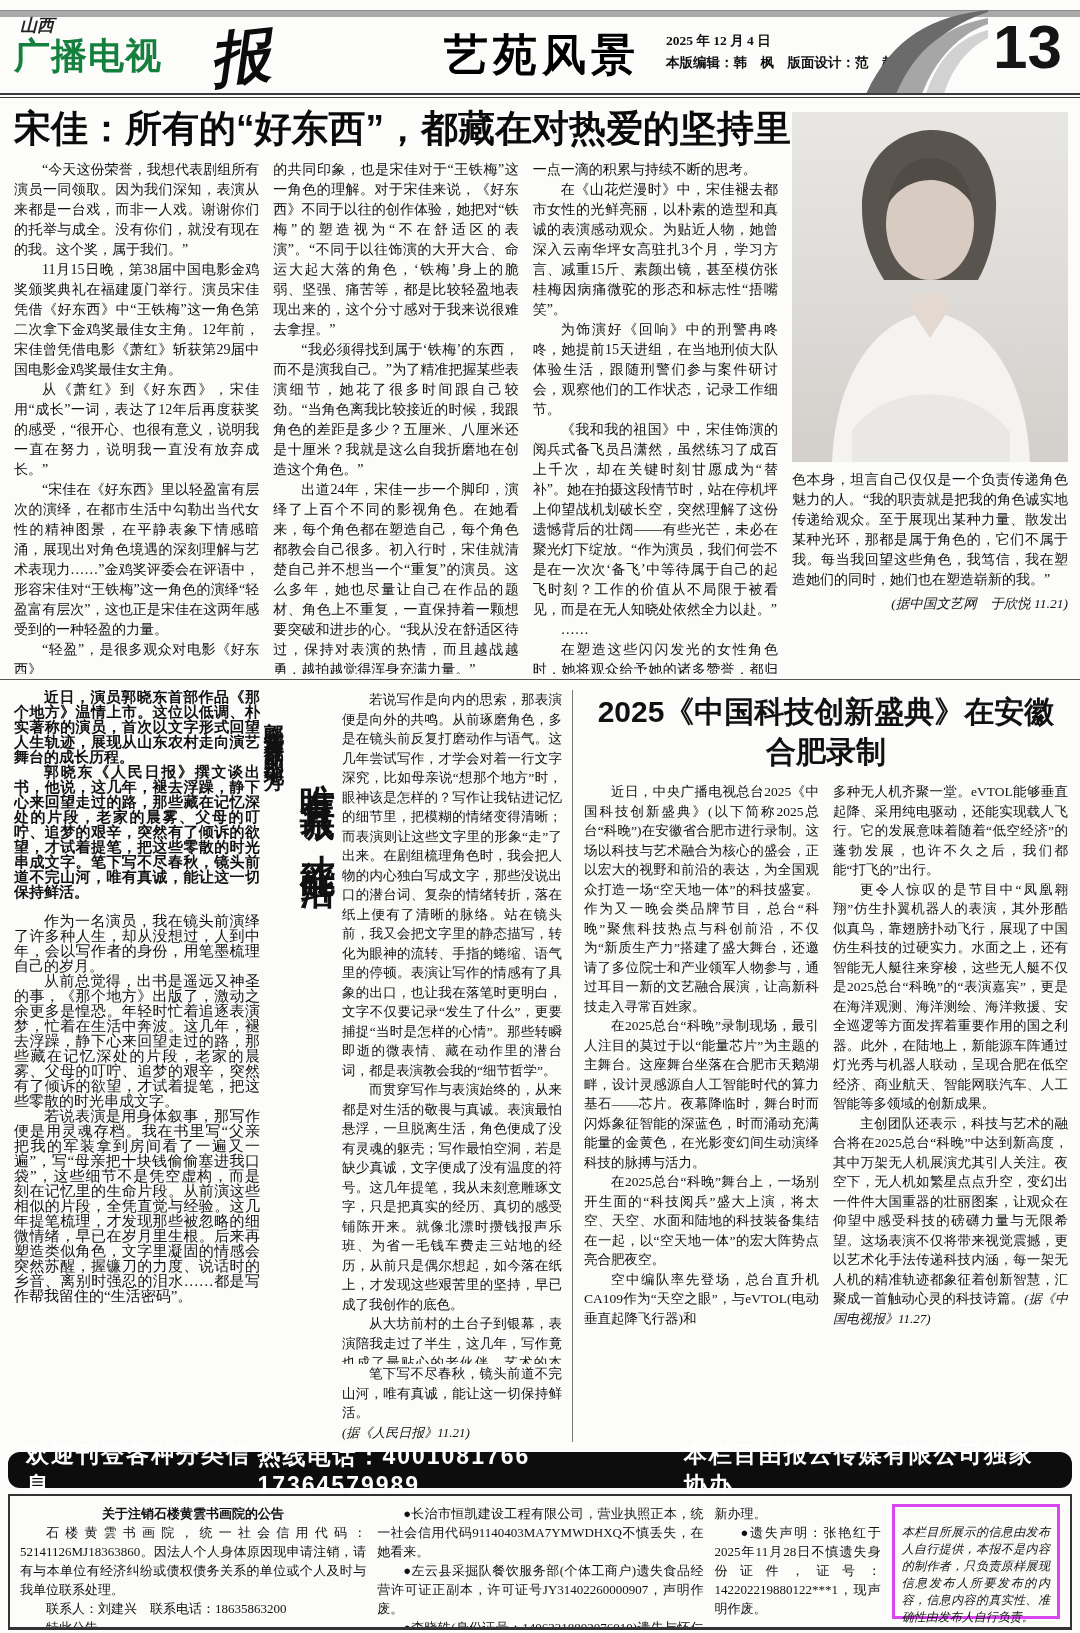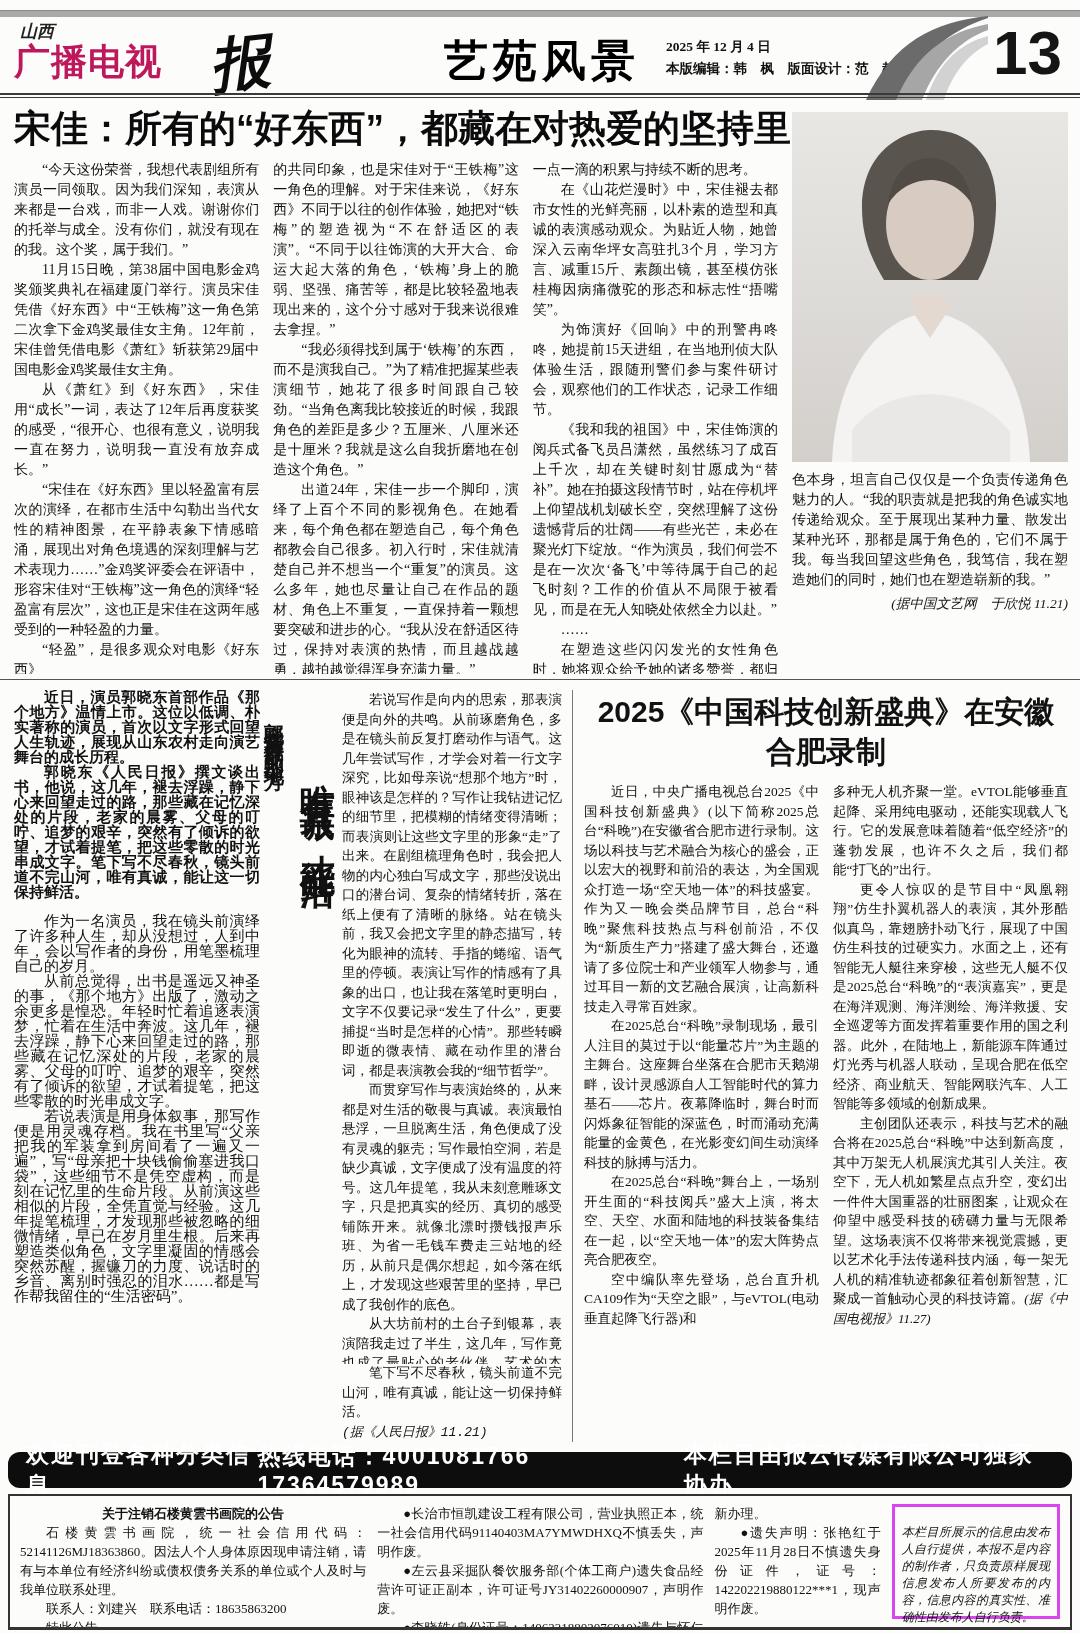--- a/index.html
+++ b/index.html
@@ -2,24 +2,24 @@
 <html><head>
 <meta charset="utf-8">
 <style>
   * { margin:0; padding:0; box-sizing:border-box; }
   html,body { background:#e8e8e6; }
   body { font-family:"Liberation Serif", serif; color:#111; }
   .page { position:relative; width:1080px; height:1633px; background:#fcfcfb; margin:0 auto; overflow:hidden; }
 
   
   .topbar { position:absolute; top:10px; left:0; width:1080px; height:7px; background:#a9a9a9; border-top:1px solid #8a8a8a; }
-  .header { position:absolute; top:22px; left:14px; width:1052px; height:66px; display:flex; align-items:center; }
+  .header { position:absolute; top:16px; left:14px; width:1052px; height:66px; display:flex; align-items:center; }
   .masthead { position:relative; width:300px; height:66px; }
   .masthead .region { position:absolute; top:-2px; left:6px; font-size:17px; font-weight:bold; font-style:italic; color:#222; font-family:"Liberation Serif", serif; }
-  .masthead .name { position:absolute; top:16px; left:0; font-size:36px; font-weight:900; color:#be185d; font-family:"Liberation Sans", sans-serif; letter-spacing:1px; }
+  .masthead .name { position:absolute; top:16px; left:0; font-size:36px; font-weight:900; color:#15803d; font-family:"Liberation Sans", sans-serif; letter-spacing:1px; }
   .masthead .bao { position:absolute; top:2px; left:196px; font-size:60px; font-weight:900; font-style:italic; color:#0c0c0c; font-family:"Liberation Serif", serif; transform:rotate(-6deg); }
   .section-title { position:absolute; left:430px; top:10px; font-size:44px; font-weight:600; letter-spacing:5px; color:#000000; font-family:"Liberation Sans", sans-serif; }
   .header-meta { position:absolute; left:652px; top:14px; font-size:13.5px; font-weight:bold; font-family:Liberation Serif, serif; line-height:22px; color:#111; }
   .swoosh { position:absolute; right:78px; top:-6px; }
   .page-num { position:absolute; right:4px; top:0px; font-size:62px; font-weight:bold; font-family:"Liberation Sans", sans-serif; color:#151515; line-height:62px; }
   .header-rule { position:absolute; top:93px; left:0; width:1080px; height:5px; border-top:2px solid #3a3a3a; border-bottom:1px solid #3a3a3a; }
 
   
   .a1-headline { position:absolute; top:104px; left:14px; width:764px; text-align:center; font-size:37px; font-weight:900; letter-spacing:0px; font-family:"Liberation Sans", sans-serif; color:#0b0b0b; white-space:nowrap; }
   .a1-cols { position:absolute; top:160px; left:14px; width:764px; height:514px; display:flex; gap:14px; overflow:hidden; }
@@ -35,21 +35,21 @@
 
   
   .a2-zone { position:absolute; top:690px; left:14px; width:548px; height:752px; display:flex; overflow:hidden; }
   .a2-col1 { width:246px; font-size:15px; line-height:15px; text-align:justify; overflow:hidden; }
   .a2-col1 .intro p { font-weight:bold; }
   .a2-vert { width:82px; display:flex; flex-direction:row; justify-content:center; }
   .v-kicker { writing-mode:vertical-rl; font-size:20px; font-weight:700; font-family:"Liberation Sans", sans-serif; letter-spacing:4px; padding-top:16px; }
   .v-title { writing-mode:vertical-rl; font-size:35px; font-weight:900; font-family:"Liberation Sans", sans-serif; letter-spacing:7px; padding-top:66px; margin-left:5px; }
   .a2-col2 { width:220px; display:flex; flex-direction:column; }
   .a2-col2 .flow { flex:1; font-size:13.5px; line-height:19.5px; text-align:justify; overflow:hidden; }
-  .a2-col2 .closing { font-size:13.5px; line-height:19.5px; text-align:justify;font-family:Liberation Mono, monospace; }
+  .a2-col2 .closing { font-size:13.5px; line-height:19.5px; text-align:justify; }
   .vdiv { position:absolute; top:690px; left:572px; height:752px; border-left:1px solid #777; }
 
   
   .a3-zone { position:absolute; top:690px; left:584px; width:484px; height:752px; overflow:hidden; }
   .a3-headline { text-align:center; font-size:30px; font-weight:900; font-family:"Liberation Sans", sans-serif; line-height:40px; width:460px; margin:2px auto 10px auto; }
   .a3-cols { display:flex; gap:14px; height:656px; overflow:hidden; }
   .a3-col { width:235px; font-size:13.5px; line-height:19.5px; text-align:justify; overflow:hidden; }
   .inline-attr { font-style:italic; font-size:13px; }
 
   
@@ -189,21 +189,21 @@
     <span>本栏目由报云传媒有限公司独家协办</span>
   </div>
   <div class="class-box cb">
     <div class="cb-col1">
       <p class="t">关于注销石楼黄雲书画院的公告</p>
       <p class="para">石楼黄雲书画院，统一社会信用代码：52141126MJ18363860。因法人个人身体原因现申请注销，请有与本单位有经济纠纷或债权债务关系的单位或个人及时与我单位联系处理。</p>
       <p class="para">联系人：刘建兴　联系电话：18635863200</p>
       <p class="para">特此公告</p>
     </div>
     <div class="cb-col2">
-      <p class="para">●长治市恒凯建设工程有限公司，营业执照正本，统一社会信用代码91140403MA7YMWDHXQ不慎丢失，声明作废。</p>
+      <p class="para">●长治市恒凯建设工程有限公司，营业执照正本，统一社会信用代码91140403MA7YMWDHXQ不慎丢失，在她看来。</p>
       <p class="para">●左云县采掘队餐饮服务部(个体工商户)遗失食品经营许可证正副本，许可证号JY31402260000907，声明作废。</p>
       <p class="para">●李晓轶(身份证号：14062318802076010)遗失与怀仁市晟炜工程建设有限公司2025年7月17日签订的位于怀仁市玖栖台的购房合同，合同编号：5556681，声明丢失作废。</p>
     </div>
     <div class="cb-col3">
       <p class="cont">新办理。</p>
       <p class="para">●遗失声明：张艳红于2025年11月28日不慎遗失身份证件，证号：142202219880122***1，现声明作废。</p>
     </div>
     <div class="cb-col4">
       <span>本栏目所展示的信息由发布人自行提供，本报不是内容的制作者，只负责原样展现信息发布人所要发布的内容，信息内容的真实性、准确性由发布人自行负责。</span>
     </div>

